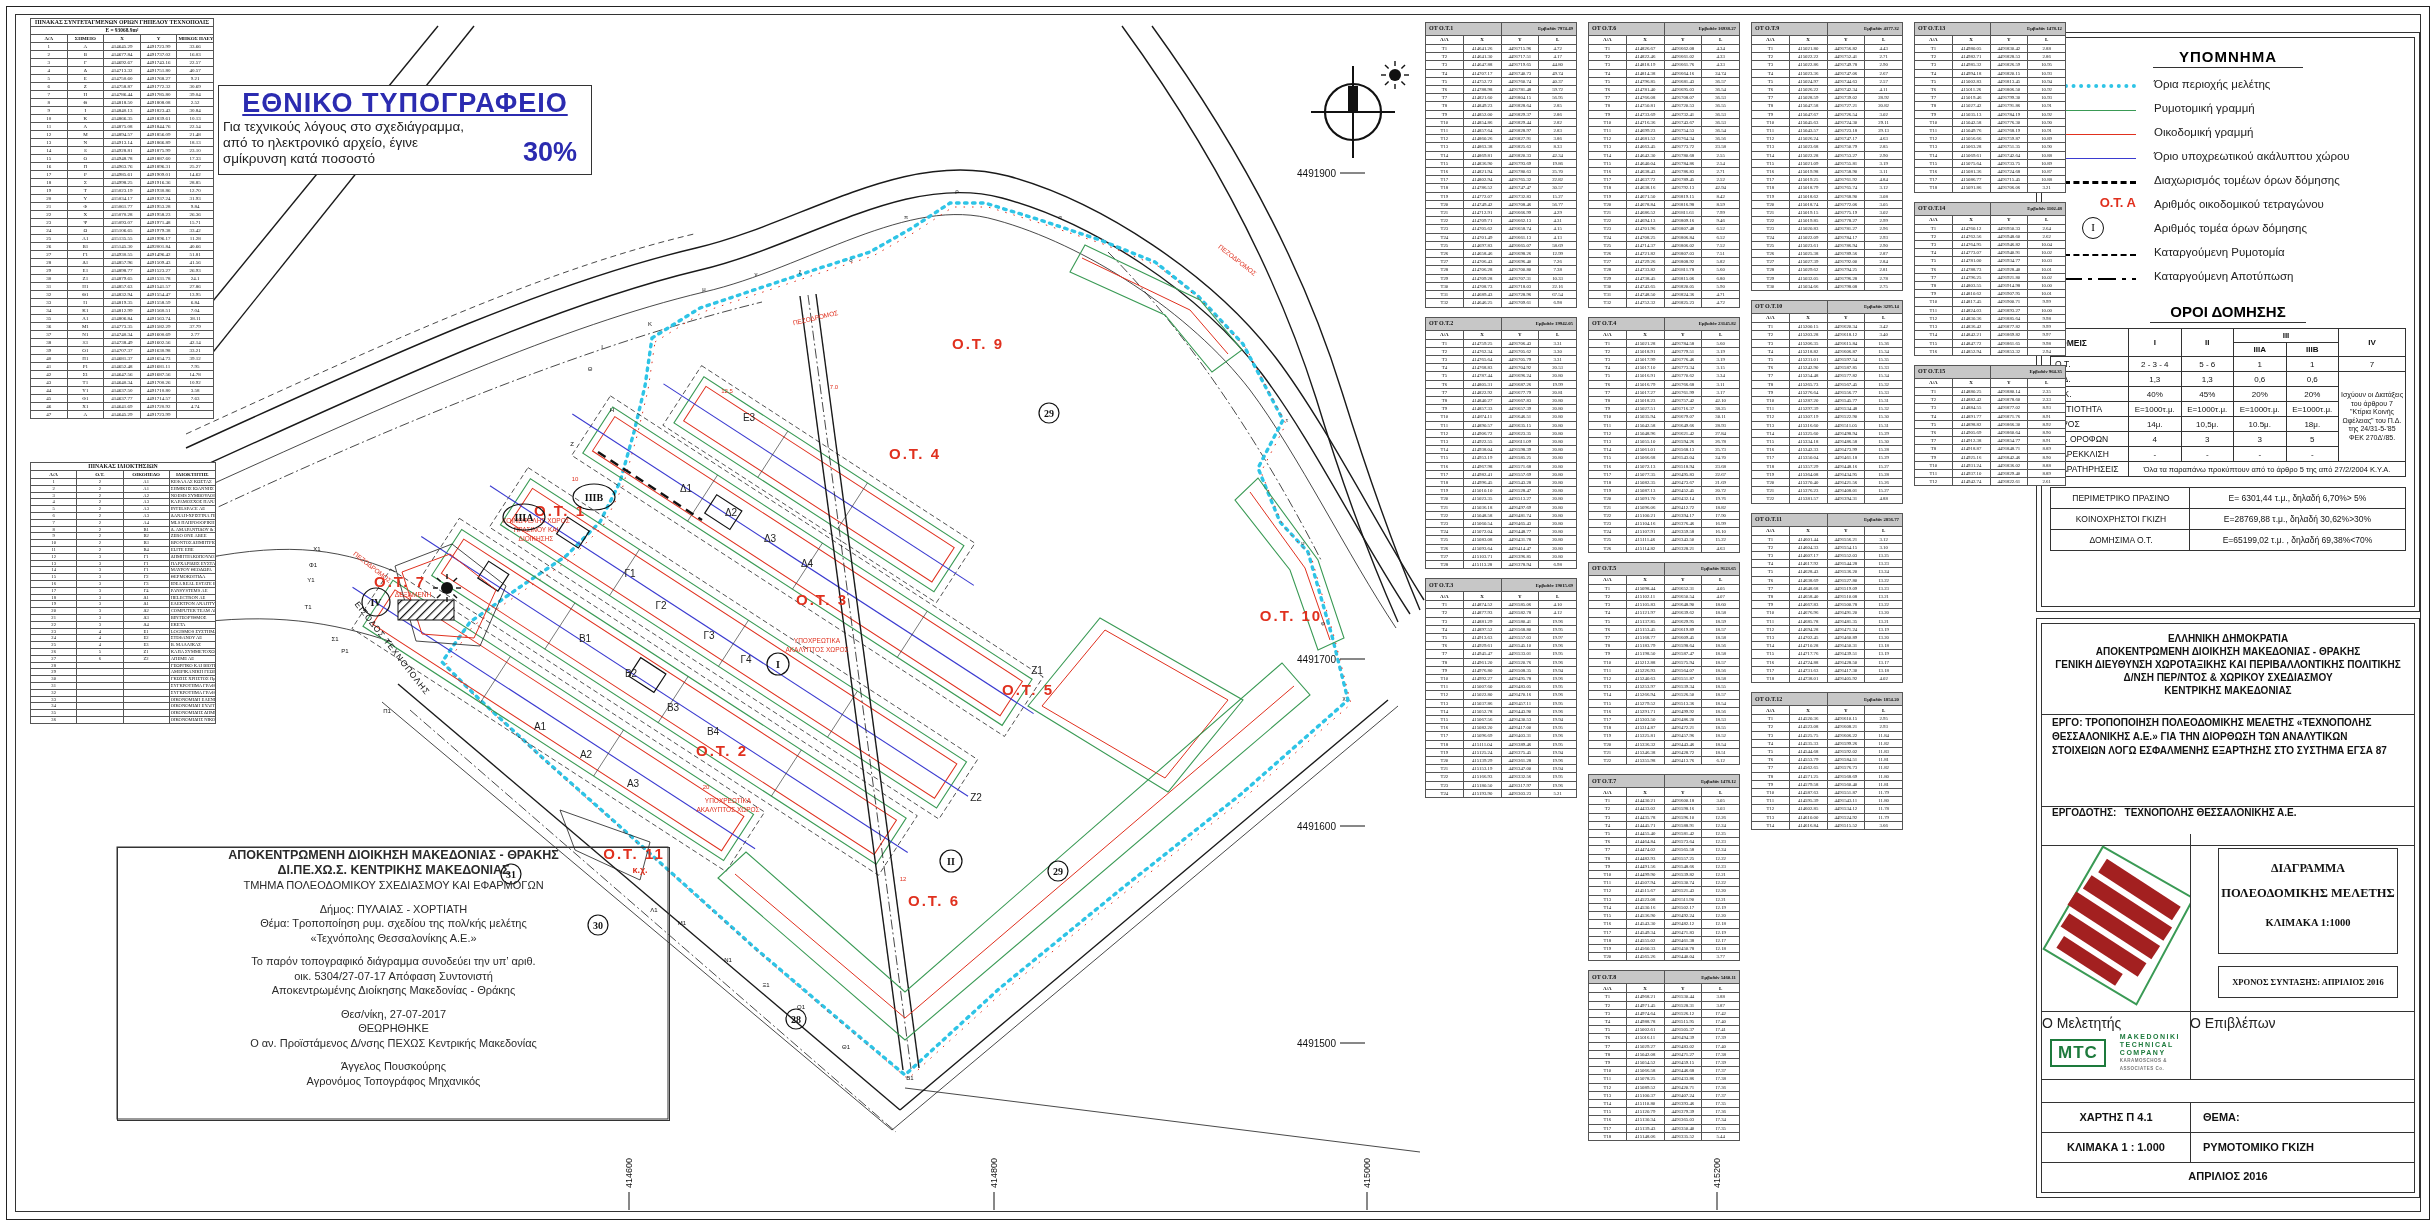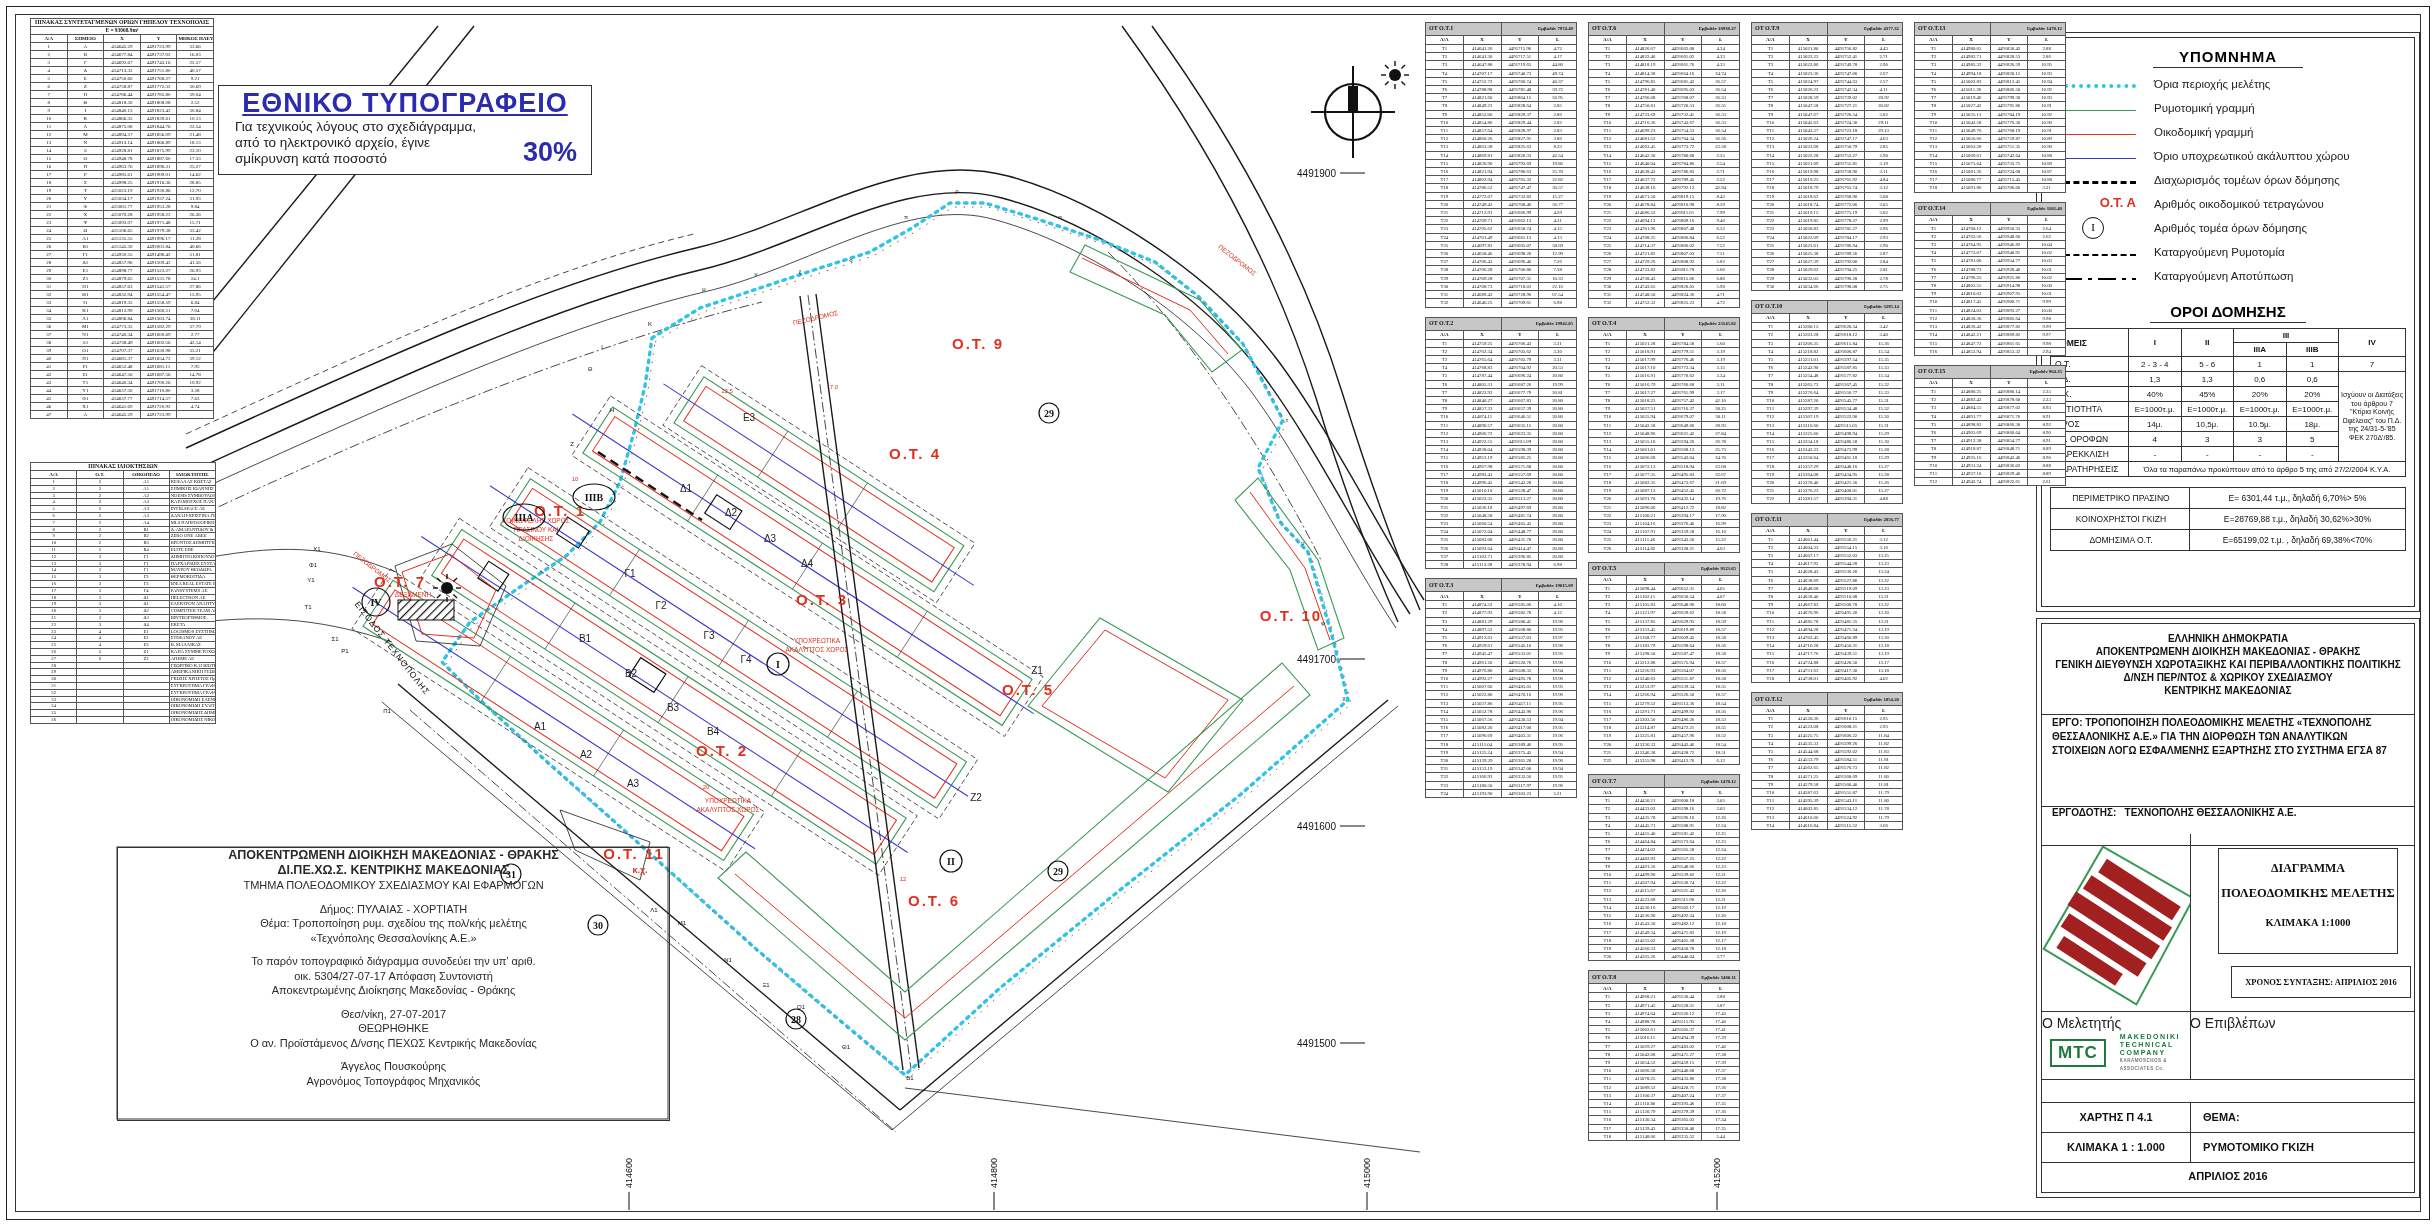--- a/index.html
+++ b/index.html
@@ -15,21 +15,21 @@
     font-family:"Liberation Serif",serif;color:#111;overflow:hidden;white-space:nowrap;}
   .ltab .ttl{font-size:5.8px;font-weight:bold;background:#fff;}
   .ltab .sub{font-size:5.4px;}
   #owners-table td{font-size:4.6px;line-height:5.8px;}
   #owners-table td:last-child{text-align:left;}
 
   
   #notice{left:218px;top:85px;width:372px;height:88px;border:1.6px solid #333;background:#fff;z-index:5;}
   #notice .nt{color:#2b2bb0;font-weight:bold;font-size:27px;letter-spacing:1px;text-decoration:underline;
     text-align:center;margin-top:2px;}
-  #notice .nl{font-size:13.5px;color:#222;margin-left:16px;line-height:16px;}
+  #notice .nl{font-size:13.5px;color:#222;margin-left:4px;line-height:16px;}
   #notice .np{position:absolute;right:14px;bottom:6px;color:#2b2bb0;font-size:27px;font-weight:bold;}
 
   
   #stamp{left:117px;top:847px;width:551px;height:272px;border:1.2px solid #333;z-index:4;text-align:center;color:#2a2a2a;}
   #stamp .b1{font-weight:bold;font-size:12.5px;line-height:15px;}
   #stamp .n{font-size:11px;line-height:14.5px;}
   #stamp .sp{height:9px;}
 
   
   #mid-tables{left:0;top:0;width:2010px;height:1226px;z-index:3;pointer-events:none;}
@@ -84,21 +84,21 @@
   #tb-agency div{font-weight:bold;font-size:10px;line-height:13px;color:#111;}
   #tb-ergo{top:82px;height:90px;padding:10px 10px 0 10px;font-weight:bold;font-size:10px;line-height:14px;color:#111;}
   #tb-ergod{top:172px;height:38px;padding:11px 10px 0 10px;font-weight:bold;font-size:10px;color:#111;}
   #tb-mid{top:210px;height:177px;}
   #tb-mid-left{position:absolute;left:0;top:0;width:148px;height:177px;border-right:1.2px solid #333;}
   #tb-diagram{position:absolute;left:176px;top:14px;width:178px;height:104px;border:1px solid #333;text-align:center;
     font-family:"Liberation Serif",serif;font-weight:bold;color:#111;}
   #tb-diagram .d1{font-size:12px;margin-top:12px;}
   #tb-diagram .d2{font-size:12.5px;margin-top:10px;}
   #tb-diagram .d3{font-size:10.5px;margin-top:16px;}
-  #tb-xronos{position:absolute;left:189px;top:132px;width:178px;height:30px;border:1px solid #333;text-align:center;
+  #tb-xronos{position:absolute;left:176px;top:132px;width:178px;height:30px;border:1px solid #333;text-align:center;
     font-family:"Liberation Serif",serif;font-weight:bold;font-size:8.5px;line-height:30px;color:#111;}
   #tb-sign{top:387px;height:68px;}
   #tb-sign-left{position:absolute;left:0;top:0;width:148px;height:68px;border-right:1.2px solid #333;}
   .role{font-size:14px;padding-top:4px;color:#222;}
   #mtc{position:absolute;left:8px;top:22px;display:flex;align-items:center;gap:14px;}
   #mtc .mtc-badge{border:2px solid #1d7a3c;color:#1d7a3c;font-weight:bold;font-size:17px;padding:2px 6px;letter-spacing:1px;}
   #mtc .mtc-txt div{color:#1d7a3c;font-weight:bold;font-size:7px;line-height:8px;letter-spacing:1.5px;}
   #mtc .mtc-txt .tiny{color:#777;font-size:4.5px;letter-spacing:.5px;}
   #tb-blank{top:455px;height:23px;}
   .tb-row{position:absolute;left:0;right:0;display:flex;border-bottom:1.2px solid #333;}

